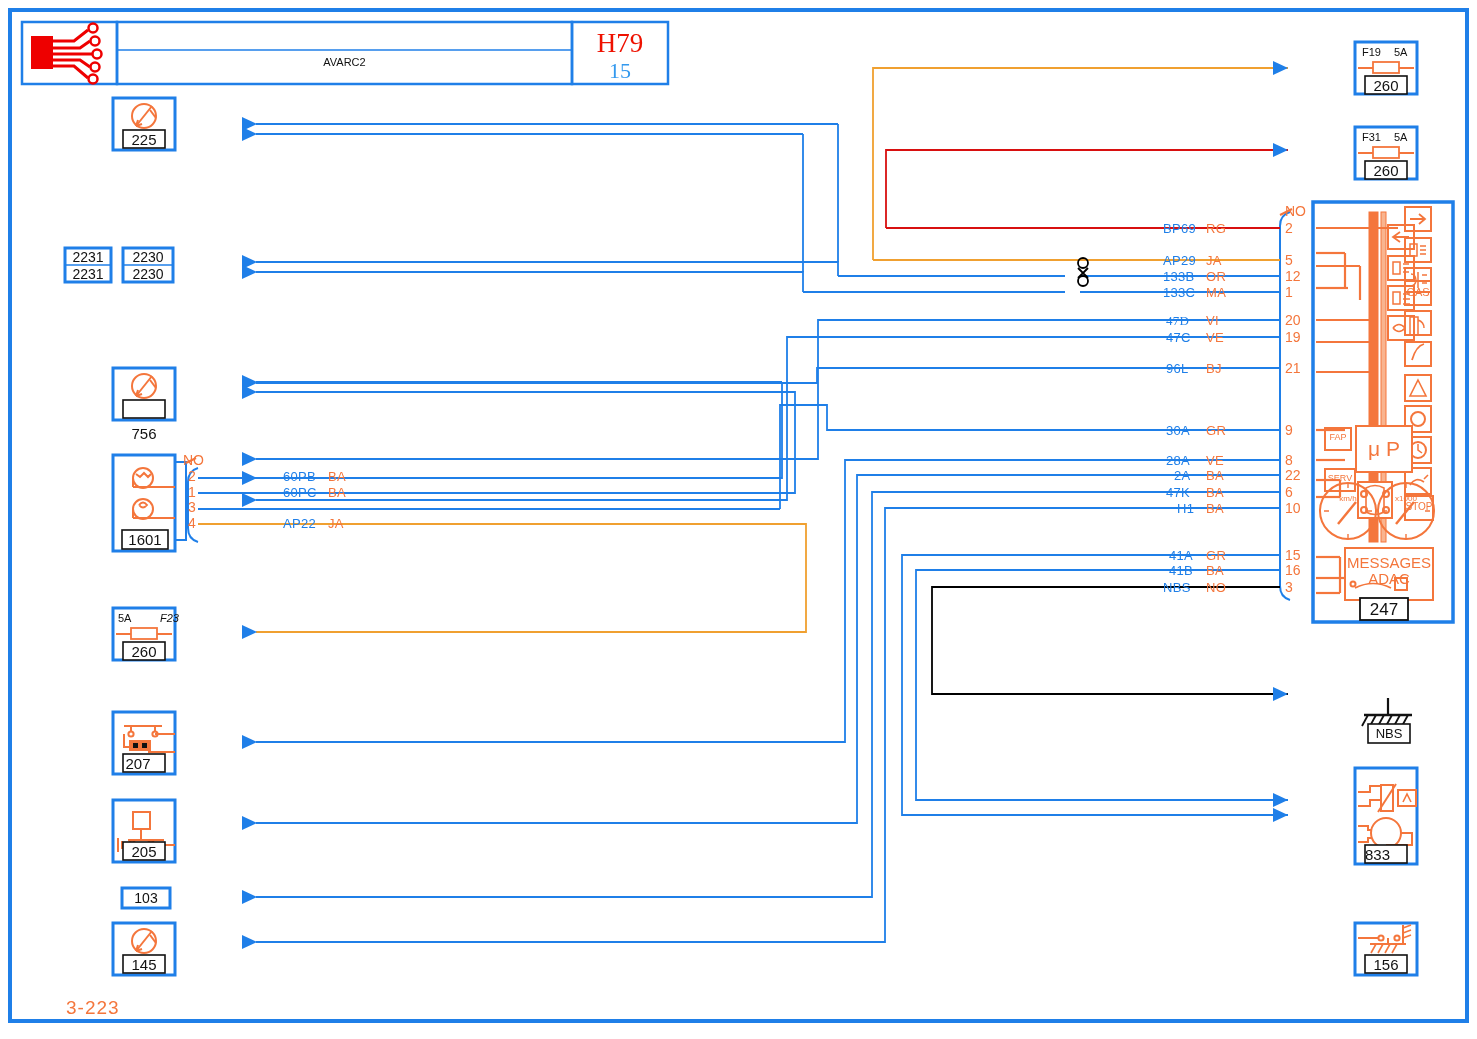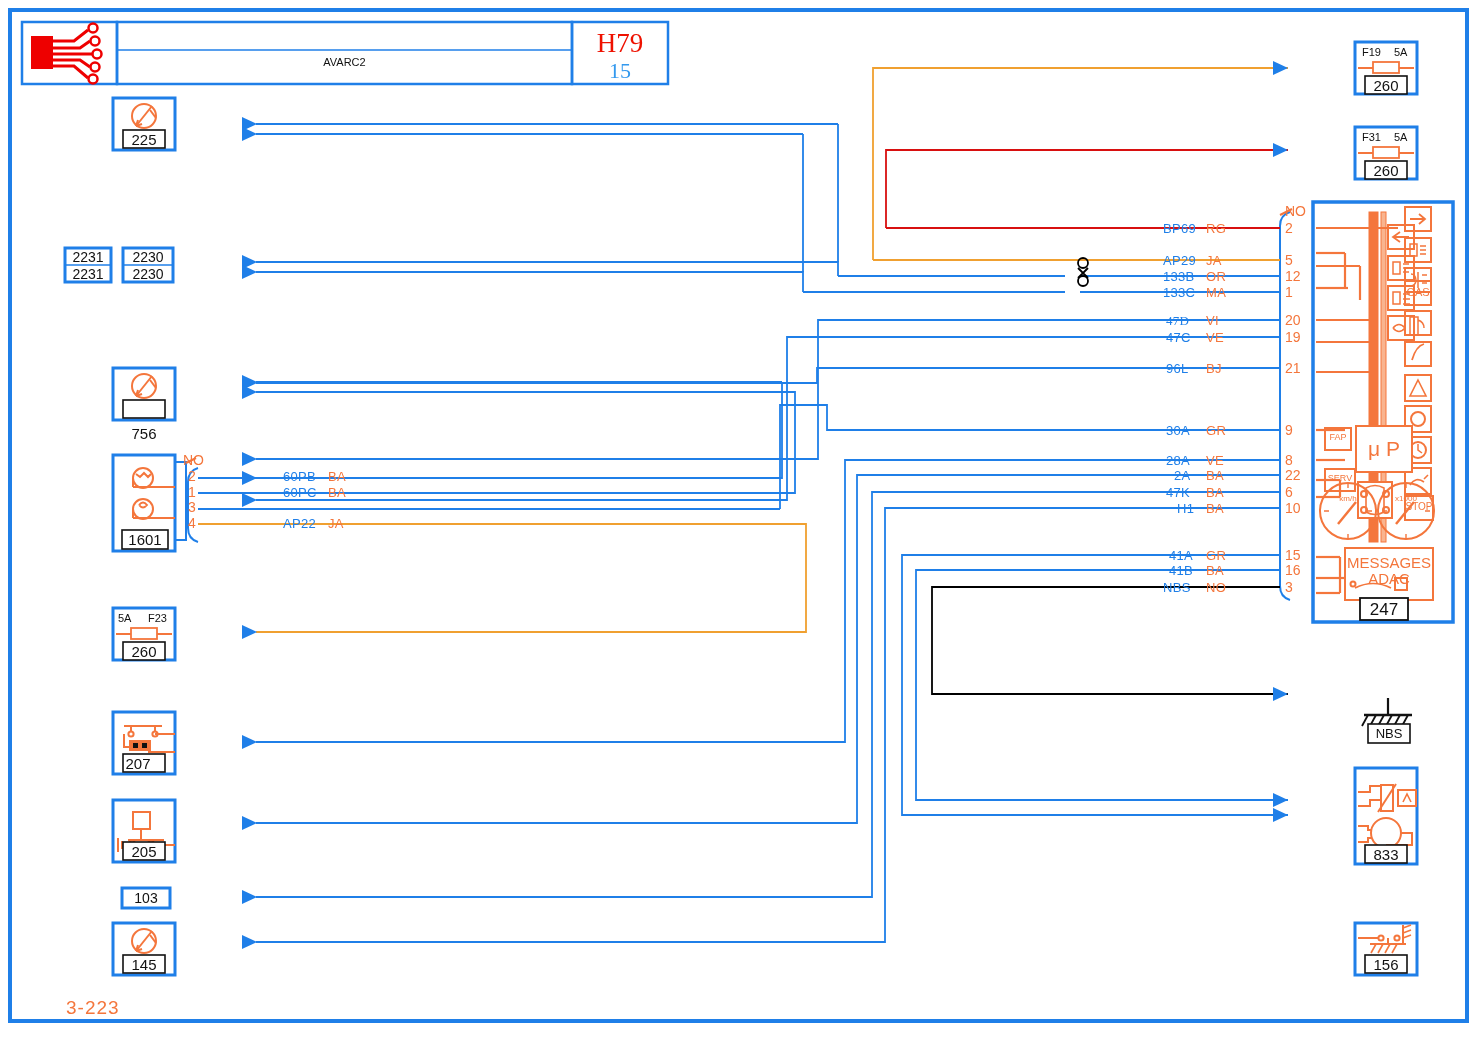--- a/index.html
+++ b/index.html
@@ -394,21 +394,21 @@
   <div class="lbl orangetxt" style="left:66px;top:997px;font-size:19px;letter-spacing:1px;">3-223</div>
 
   <div class="lbl boxnum" style="left:123px;top:131px;width:42px;text-align:center;">225</div>
   <div class="lbl" style="left:65px;top:249px;width:46px;text-align:center;font-size:14px;color:#111;">2231</div>
   <div class="lbl" style="left:65px;top:266px;width:46px;text-align:center;font-size:14px;color:#111;">2231</div>
   <div class="lbl" style="left:123px;top:249px;width:50px;text-align:center;font-size:14px;color:#111;">2230</div>
   <div class="lbl" style="left:123px;top:266px;width:50px;text-align:center;font-size:14px;color:#111;">2230</div>
   <div class="lbl boxnum" style="left:123px;top:401px;width:42px;text-align:center;margin-top:24px;">756</div>
   <div class="lbl boxnum" style="left:122px;top:531px;width:46px;text-align:center;">1601</div>
   <div class="lbl small" style="left:118px;top:612px;">5A</div>
-  <div class="lbl small" style="left:148px;top:612px;">F23</div>
+  <div class="lbl small" style="left:160px;top:612px;font-style:italic;">F23</div>
   <div class="lbl boxnum" style="left:123px;top:643px;width:42px;text-align:center;">260</div>
   <div class="lbl boxnum" style="left:123px;top:755px;width:30px;text-align:center;">207</div>
   <div class="lbl boxnum" style="left:123px;top:843px;width:42px;text-align:center;">205</div>
   <div class="lbl boxnum" style="left:122px;top:890px;width:48px;text-align:center;font-size:14px;">103</div>
   <div class="lbl boxnum" style="left:123px;top:956px;width:42px;text-align:center;">145</div>
 
   <div class="lbl pin" style="left:183px;top:452px;">NO</div>
   <div class="lbl pin" style="left:188px;top:468px;">2</div>
   <div class="lbl pin" style="left:188px;top:484px;">1</div>
   <div class="lbl pin" style="left:188px;top:499px;">3</div>
@@ -422,21 +422,21 @@
   <div class="lbl wirecolor" style="left:328px;top:516px;">JA</div>
 
   <div class="lbl small" style="left:1362px;top:46px;">F19</div>
   <div class="lbl small" style="left:1394px;top:46px;">5A</div>
   <div class="lbl boxnum" style="left:1365px;top:77px;width:42px;text-align:center;">260</div>
   <div class="lbl small" style="left:1362px;top:131px;">F31</div>
   <div class="lbl small" style="left:1394px;top:131px;">5A</div>
   <div class="lbl boxnum" style="left:1365px;top:162px;width:42px;text-align:center;">260</div>
   <div class="lbl boxnum" style="left:1360px;top:600px;width:48px;text-align:center;font-size:17px;">247</div>
   <div class="lbl" style="left:1368px;top:726px;width:42px;text-align:center;font-size:13px;color:#111;">NBS</div>
-  <div class="lbl boxnum" style="left:1365px;top:846px;width:42px;text-align:center;">833</div>
+  <div class="lbl boxnum" style="left:1365px;top:846px;width:42px;text-align:left;">833</div>
   <div class="lbl boxnum" style="left:1365px;top:956px;width:42px;text-align:center;">156</div>
 
   <div class="lbl" style="left:1356px;top:437px;width:56px;text-align:center;font-size:21px;color:#f4763c;">μ P</div>
   <div class="lbl" style="left:1325px;top:432px;width:26px;text-align:center;font-size:9px;color:#f4763c;">FAP</div>
   <div class="lbl" style="left:1325px;top:473px;width:30px;text-align:center;font-size:9px;color:#f4763c;">SERV</div>
   <div class="lbl" style="left:1405px;top:501px;width:28px;text-align:center;font-size:10px;color:#f4763c;">STOP</div>
   <div class="lbl" style="left:1405px;top:286px;width:26px;text-align:center;font-size:11px;color:#f4763c;">GAS</div>
   <div class="lbl" style="left:1333px;top:494px;width:30px;text-align:center;font-size:8px;color:#f4763c;">km/h</div>
   <div class="lbl" style="left:1391px;top:494px;width:30px;text-align:center;font-size:8px;color:#f4763c;">x1000</div>
   <div class="lbl" style="left:1345px;top:554px;width:88px;text-align:center;font-size:15px;color:#f4763c;">MESSAGES</div>

